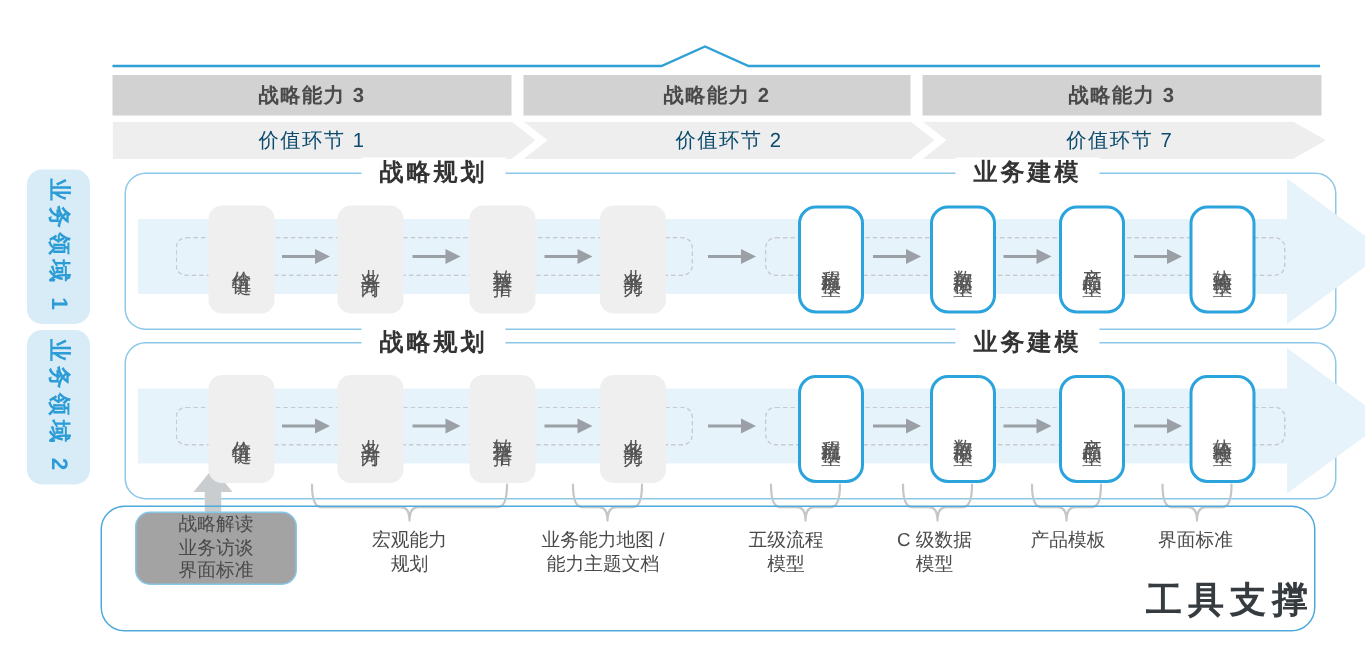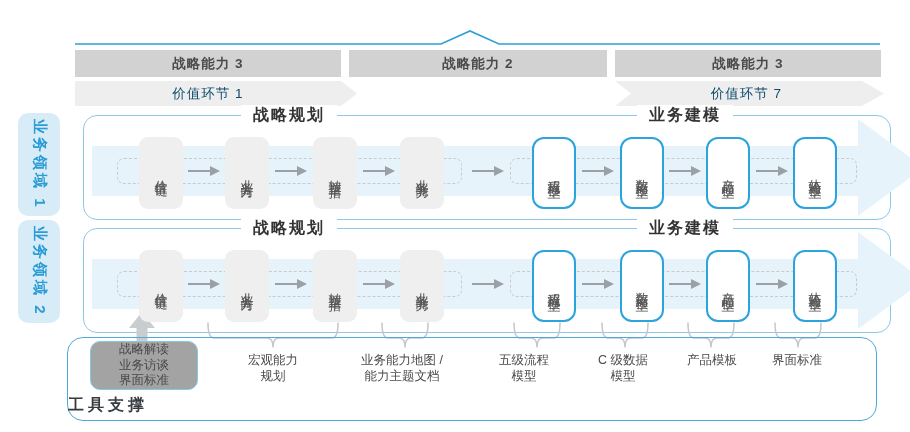--- a/index.html
+++ b/index.html
@@ -61,22 +61,22 @@
   .node{position:absolute;top:21px;width:44px;height:72px;border-radius:9px;
         display:flex;align-items:center;justify-content:center;z-index:4;box-sizing:border-box;}
   .node.gray{background:#efefef;}
   .node.blue{background:#fff;border:2px solid #2ba3dc;border-radius:12px;}
   .node span{writing-mode:vertical-lr;text-orientation:upright;
              font-size:13px;color:#555;letter-spacing:2px;line-height:1;}
 
   
   .tools{position:absolute;left:67px;top:337px;width:810px;height:84px;box-sizing:border-box;
          border:1.6px solid #4fa9da;border-radius:16px;}
-  .tools-title{position:absolute;left:0;right:0;bottom:4px;text-align:left;
-               font-size:16px;font-weight:bold;color:#363b40;letter-spacing:4px;}
+  .tools-title{position:absolute;left:0;right:0;bottom:4px;text-align:right;
+               font-size:24px;font-weight:bold;color:#363b40;letter-spacing:4px;}
   .callout{position:absolute;left:90px;top:341px;width:108px;height:49px;box-sizing:border-box;
            border:1.5px solid #86c8ea;border-radius:10px;background:#a3a3a3;z-index:3;
            display:flex;flex-direction:column;align-items:center;justify-content:center;
            font-size:12.5px;line-height:15.5px;color:#4a4a4a;}
   .tool-label{position:absolute;top:352px;transform:translateX(-50%);text-align:center;
               font-size:12.5px;line-height:16px;color:#4a4a4a;white-space:nowrap;z-index:3;}
   .tl1{left:273px;} .tl2{left:402px;} .tl3{left:524px;} .tl4{left:623px;} .tl5{left:712px;} .tl6{left:797px;}
 </style>
 </head>
 <body>
@@ -93,20 +93,23 @@
     </div>
   <div class="cap-seg cap2">
       <span>战略能力 2</span>
     </div>
   <div class="cap-seg cap3">
       <span>战略能力 3</span>
     </div>
 
   <div class="val-seg val1">
       <span>价值环节 1</span>
+    </div>
+  <div class="val-seg val2">
+      <span>价值环节 2</span>
     </div>
   <div class="val-seg val3">
       <span>价值环节 7</span>
     </div>
 
   <div class="domain dom1">
       <span>业务领域 1</span>
     </div>
   <div class="domain dom2">
       <span>业务领域 2</span>

